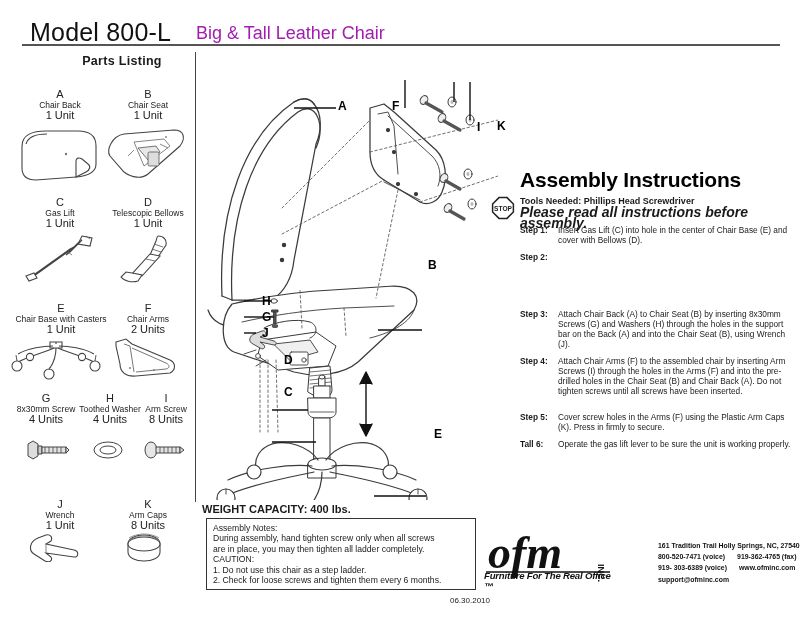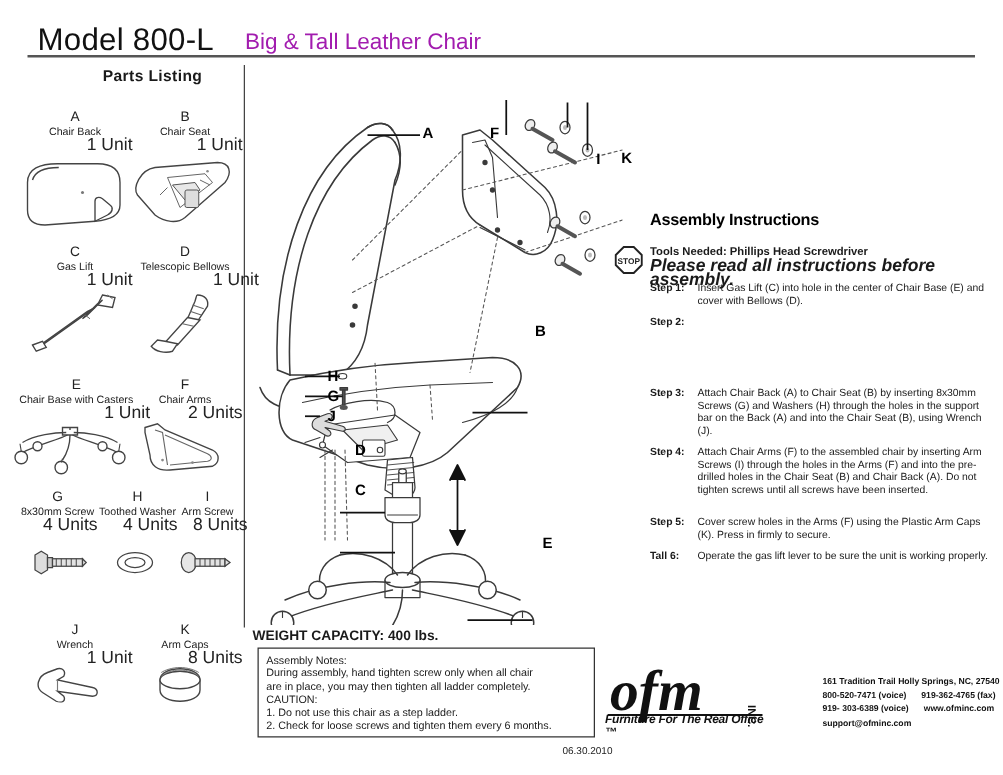--- a/index.html
+++ b/index.html
@@ -15,32 +15,32 @@
               border-top:2px solid #555;}
 
   
   #parts-head{position:absolute;left:36px;top:54px;width:172px;text-align:center;
               font-size:12.5px;font-weight:bold;letter-spacing:.3px;}
   #col-divider{position:absolute;left:195px;top:52px;width:0;height:450px;border-left:1px solid #444;}
 
   .part{position:absolute;width:92px;text-align:center;}
   .part .ltr{font-size:11px;line-height:12px;color:#222;}
   .part .nm{font-size:8.5px;line-height:10px;color:#222;white-space:nowrap;}
-  .part .qt{font-size:14px;line-height:10px;color:#222;text-align:right;}
+  .part .qt{font-size:11px;line-height:10px;color:#222;}
   .part.wide{width:118px;}
   .part.narrow{width:64px;}
   .art{position:absolute;}
 
   
   #diagram{position:absolute;left:198px;top:60px;width:300px;height:440px;}
   .callout{position:absolute;font-size:12px;font-weight:bold;color:#000;}
 
   
   #rc{position:absolute;left:520px;top:168px;width:268px;}
-  #ai-title{font-size:13px;font-weight:bold;letter-spacing:-.2px;color:#000;}
+  #ai-title{font-size:21px;font-weight:bold;letter-spacing:-.2px;color:#000;}
   #tools{position:absolute;left:520px;top:196px;width:268px;}
   #tools .t1{font-size:9px;font-weight:bold;line-height:11px;}
   #tools .t2{font-size:14px;font-weight:bold;font-style:italic;line-height:11px;}
   #stop-wrap{position:absolute;left:491px;top:196px;width:24px;height:24px;}
   .step{position:absolute;left:520px;width:272px;font-size:8.3px;line-height:9.9px;}
   .step .lbl{position:absolute;left:0;top:0;width:34px;font-weight:bold;}
   .step .bdy{margin-left:38px;display:block;}
 
   
   #wcap{position:absolute;left:202px;top:503px;font-size:11px;font-weight:bold;}
@@ -415,21 +415,21 @@
     <span class="bdy">Cover screw holes in the Arms (F) using the Plastic Arm Caps (K). Press in firmly to secure.</span>
   </div>
   <div class="step" style="top:440px;">
     <span class="lbl">Tall 6:</span>
     <span class="bdy">Operate the gas lift lever to be sure the unit is working properly.</span>
   </div>
 
   <div id="wcap">WEIGHT CAPACITY: 400 lbs.</div>
   <div id="notes">
     <div class="h">Assembly Notes:</div>
-    <div class="l">During assembly, hand tighten screw only when all chair</div>
+    <div class="l">During assembly, hand tighten screw only when all screws</div>
     <div class="l">are in place, you may then tighten all ladder completely.</div>
     <div class="h">CAUTION:</div>
     <div class="l">1. Do not use this chair as a step ladder.</div>
     <div class="l">2. Check for loose screws and tighten them every 6 months.</div>
   </div>
   <div id="date">06.30.2010</div>
 
   <svg id="logo" viewBox="0 0 130 62">
     <text x="2" y="44" font-family="Liberation Serif, serif" font-size="46" font-style="italic" font-weight="bold" fill="#111">ofm</text>
     <text x="112" y="40" font-family="Liberation Sans, sans-serif" font-size="9" font-weight="bold" fill="#111" transform="rotate(90 112 40)">INC.</text>

